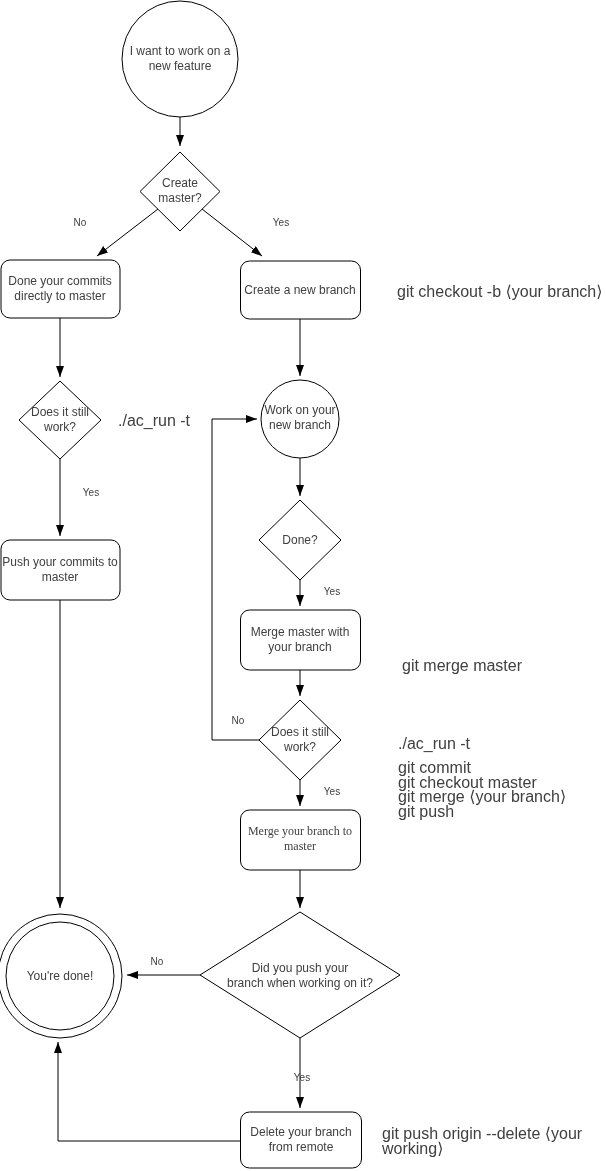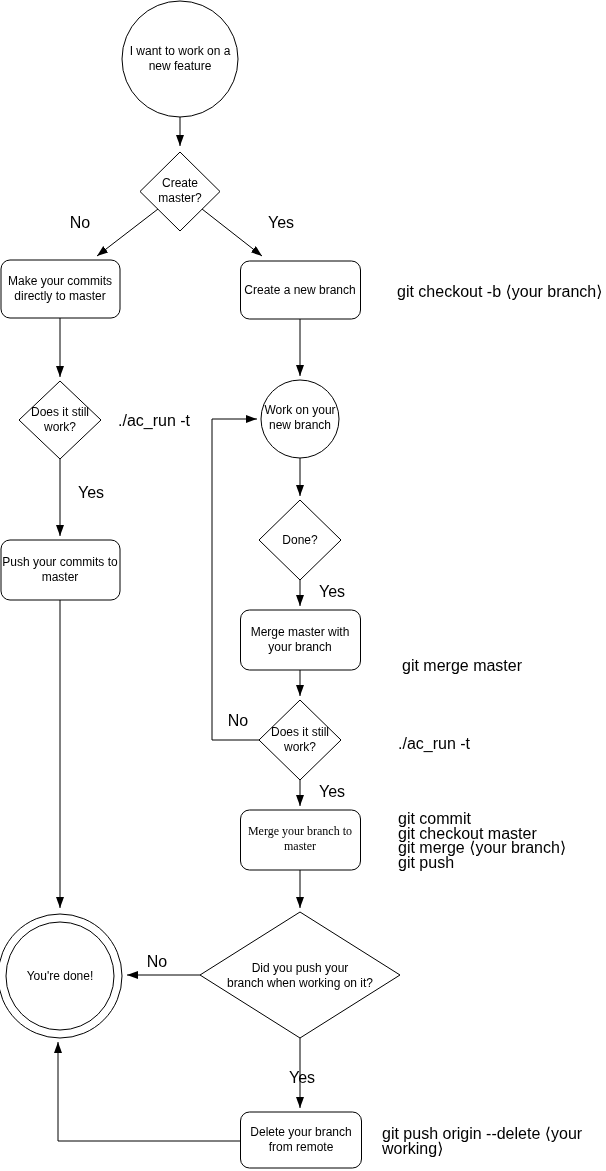--- a/index.html
+++ b/index.html
@@ -2,39 +2,39 @@
 <html><head>
 <meta charset="utf-8">
 <style>
   * { box-sizing: border-box; }
   html, body { margin: 0; padding: 0; background: #ffffff; }
   #stage {
     position: relative;
     width: 606px;
     height: 1171px;
     font-family: "Liberation Sans", sans-serif;
-    color: #000000;
+    color: #404040;
     background: #ffffff;
     overflow: hidden;
   }
   #stage svg { position: absolute; top: 0; left: 0; display: block; }
   .shape { fill: #ffffff; stroke: #000000; stroke-width: 1; }
   .conn  { fill: none; stroke: #000000; stroke-width: 1; }
   .lbl {
     position: absolute;
     transform: translate(-50%, -50%);
     font-size: 12px;
     line-height: 15px;
     text-align: center;
     white-space: pre-line;
   }
   .edge-lbl {
     position: absolute;
     transform: translate(-50%, -50%);
-    font-size: 16px;
+    font-size: 10px;
     line-height: 15px;
     text-align: center;
   }
   .note {
     position: absolute;
     transform: translateY(-50%);
     font-size: 16px;
     line-height: 14.5px;
     text-align: left;
     white-space: pre-line;
@@ -83,21 +83,21 @@
     <polygon class="shape" points="300,912 400,975 300,1038 200,975"></polygon>
     <circle class="shape" cx="60" cy="976" r="62"></circle>
     <circle class="shape" cx="60" cy="976" r="54"></circle>
     <rect class="shape" x="240.5" y="1112" width="121" height="56" rx="9"></rect>
   </svg>
 
   <div class="lbl" style="left:180px; top:59px;">I want to work on a
 new feature</div>
   <div class="lbl" style="left:180px; top:191px;">Create
 master?</div>
-  <div class="lbl" style="left:60px;  top:289px;">Make your commits
+  <div class="lbl" style="left:60px;  top:289px;">Done your commits
 directly to master</div>
   <div class="lbl" style="left:300px; top:290px;">Create a new branch</div>
   <div class="lbl" style="left:60px;  top:420px;">Does it still
 work?</div>
   <div class="lbl" style="left:60px;  top:570px;">Push your commits to
 master</div>
   <div class="lbl" style="left:300px; top:418px;">Work on your
 new branch</div>
   <div class="lbl" style="left:300px; top:540px;">Done?</div>
   <div class="lbl" style="left:300px; top:640px;">Merge master with
@@ -118,19 +118,19 @@
   <div class="edge-lbl" style="left:332px; top:591px;">Yes</div>
   <div class="edge-lbl" style="left:238px; top:720px;">No</div>
   <div class="edge-lbl" style="left:332px; top:791px;">Yes</div>
   <div class="edge-lbl" style="left:157px; top:961px;">No</div>
   <div class="edge-lbl" style="left:302px; top:1077px;">Yes</div>
 
   <div class="note" style="left:397px; top:292px;">git checkout -b ⟨your branch⟩</div>
   <div class="note" style="left:118px; top:421px;">./ac_run -t</div>
   <div class="note" style="left:402px; top:642px;margin-top:24px;">git merge master</div>
   <div class="note" style="left:398px; top:744px;">./ac_run -t</div>
-  <div class="note" style="left:398px; top:841px;">git commit
+  <div class="note" style="left:398px; top:790px;">git commit
 git checkout master
 git merge ⟨your branch⟩
 git push</div>
   <div class="note" style="left:382px; top:1141px;">git push origin --delete ⟨your working⟩</div>
 
 </div>
 
 </body></html>

